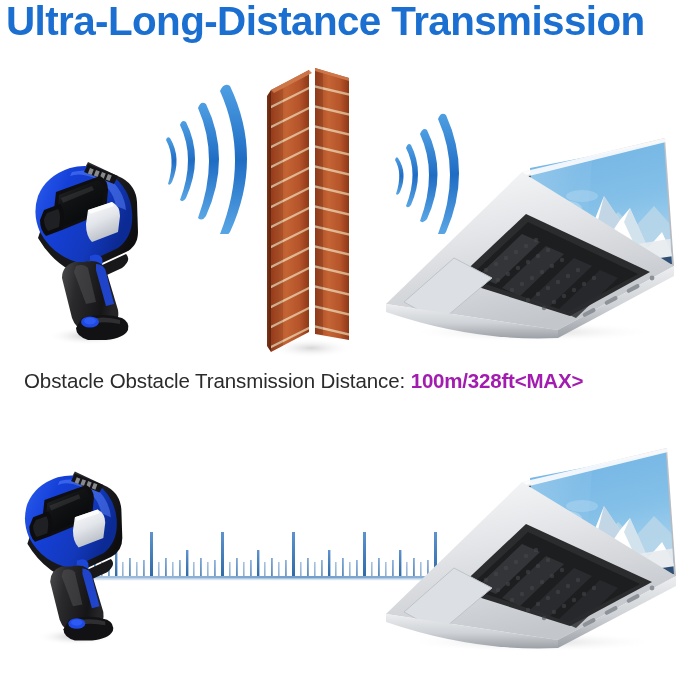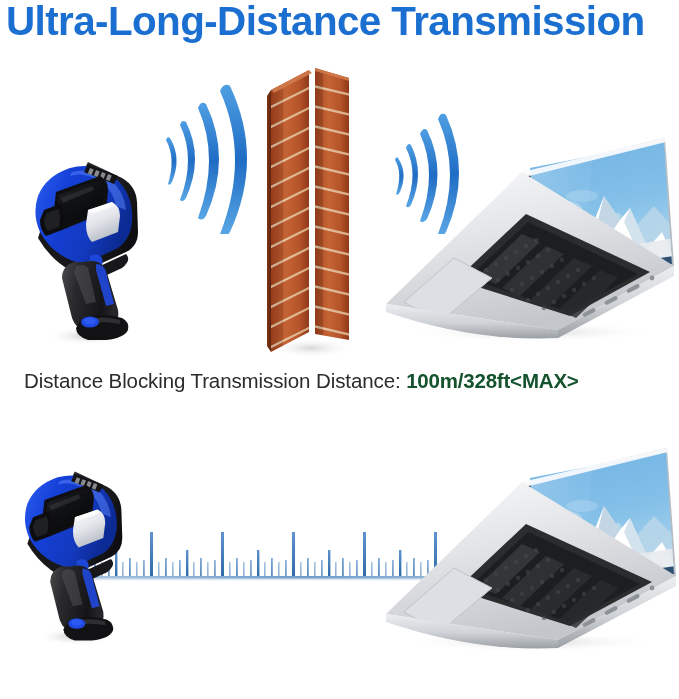--- a/index.html
+++ b/index.html
@@ -44,21 +44,21 @@
     left: 24px;
     font-size: 20.5px;
     color: #2b2b2b;
     white-space: nowrap;
     letter-spacing: -0.1px;
   }
   #caption-top    { top: 369px; }
   #caption-bottom { top: 668px; }
   .caption .value {
     font-weight: bold;
-    color: #14532d;
+    color: #a21caf;
     letter-spacing: -0.2px;
   }
 
   
   .scanner { position: absolute; }
   #scanner-top    { left: 26px; top: 140px;  width: 118px; height: 205px; }
   #scanner-bottom { left: 16px; top: 450px;  width: 112px; height: 196px; }
   .scanner svg { width: 100%; height: 100%; display: block; }
 
   
@@ -491,21 +491,21 @@
       <g fill="#8d9298">
         <rect x="200" y="178" width="14" height="4" rx="2" transform="rotate(-28 200 178)"></rect>
         <rect x="222" y="166" width="14" height="4" rx="2" transform="rotate(-28 222 166)"></rect>
         <rect x="244" y="154" width="14" height="4" rx="2" transform="rotate(-28 244 154)"></rect>
         <circle cx="270" cy="142" r="2.4"></circle>
       </g>
     </svg>
   </div>
 
   <div class="caption" id="caption-top">
-    <span>Distance Blocking Transmission Distance: </span><span class="value">100m/328ft&lt;MAX&gt;</span>
+    <span>Obstacle Obstacle Transmission Distance: </span><span class="value">100m/328ft&lt;MAX&gt;</span>
   </div>
 
   <div class="panel" id="panel-bottom"></div>
 
   <div id="ruler">
     <svg viewBox="0 0 450 64" xmlns="http://www.w3.org/2000/svg">
       <defs>
         <linearGradient id="rl-tick" x1="0" y1="0" x2="0" y2="1">
           <stop offset="0" stop-color="#5e93ce"></stop>
           <stop offset="1" stop-color="#2f6ba8"></stop>

